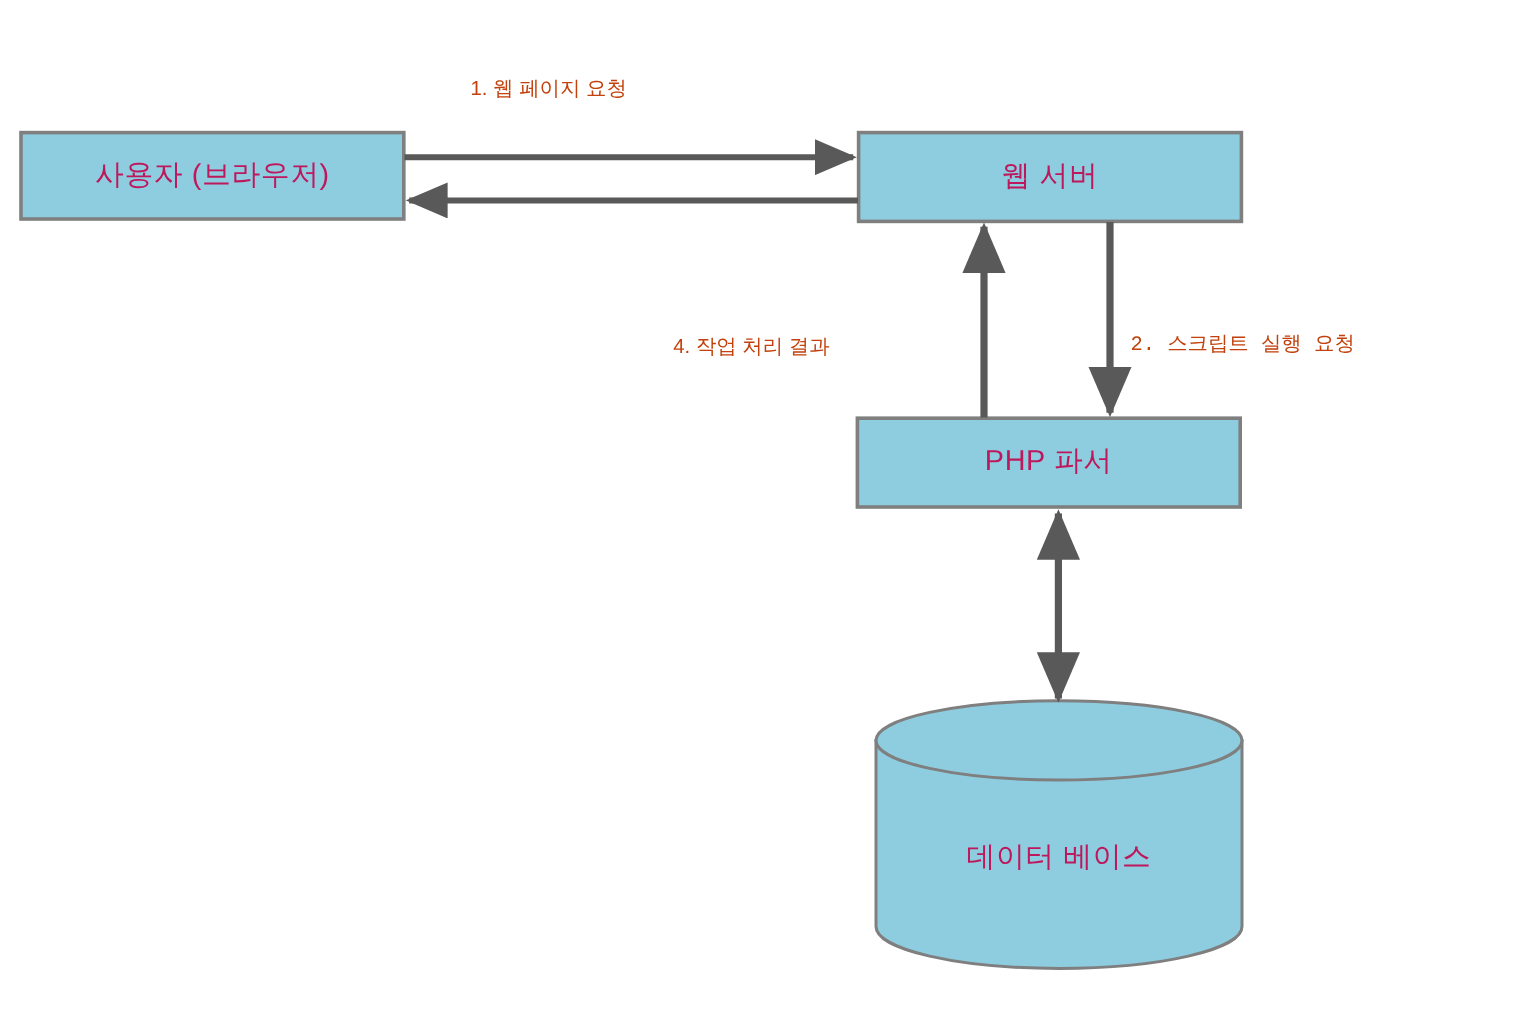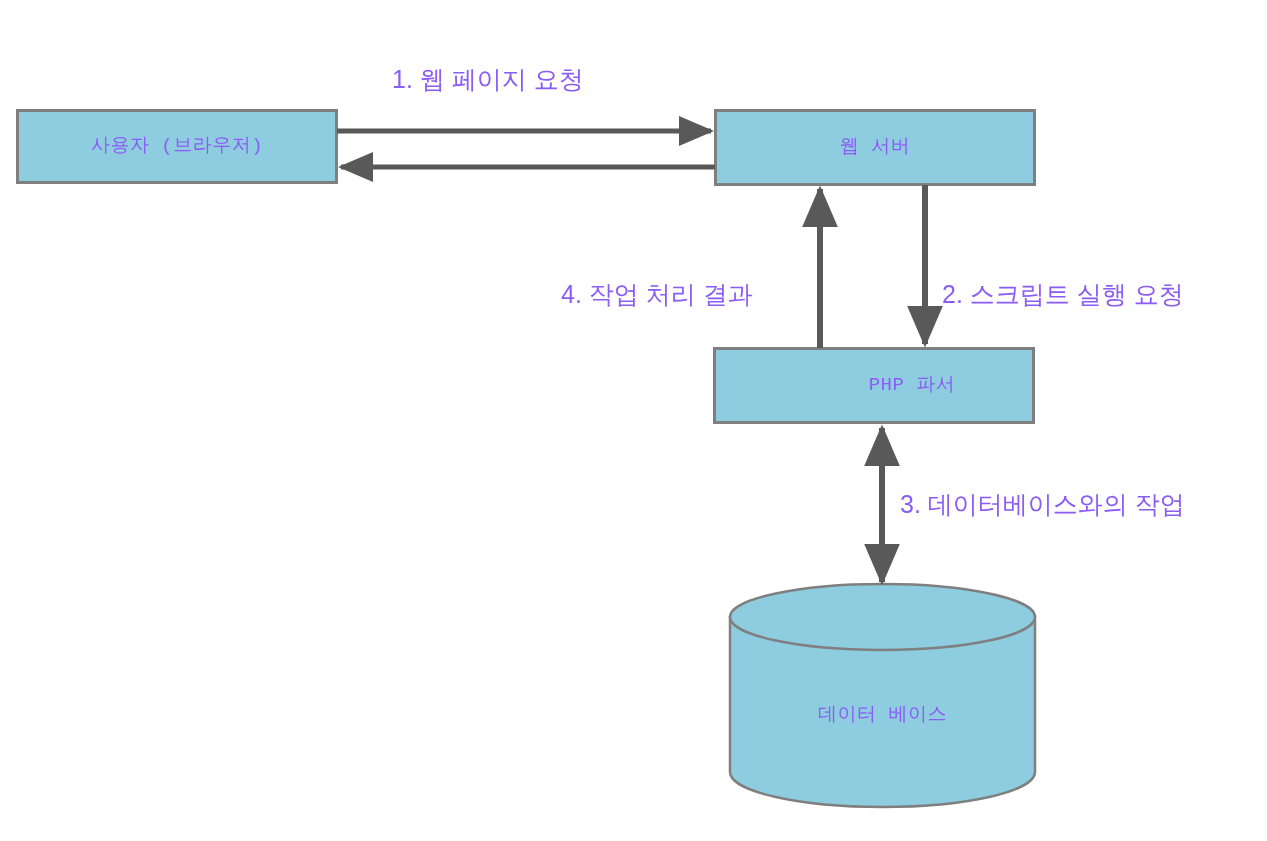--- a/index.html
+++ b/index.html
@@ -23,46 +23,45 @@
     top: 0;
     left: 0;
     width: 1267px;
     height: 841px;
   }
   .node-label {
     position: absolute;
     display: flex;
     align-items: center;
     justify-content: center;
-    color: #8b5cf6;
-    font-size: 19px;
+    color: #be185d;
+    font-size: 24px;
     line-height: 1.2;
     white-space: nowrap;
     letter-spacing: 0.5px;
     pointer-events: none;
-    font-family: Liberation Mono, monospace;
   }
   .edge-label {
     position: absolute;
-    color: #8b5cf6;
-    font-size: 25px;
+    color: #c2410c;
+    font-size: 17px;
     line-height: 1.2;
     white-space: nowrap;
     letter-spacing: 0px;
     pointer-events: none;
   }
   #label-user        { left: 17px;  top: 110px; width: 320px; height: 73px; }
   #label-webserver   { left: 715px; top: 110px; width: 320px; height: 75px; text-align: right; }
-  #label-phpparser   { left: 714px; top: 348px; width: 320px; height: 75px; margin-left: 38px; }
+  #label-phpparser   { left: 714px; top: 348px; width: 320px; height: 75px; }
   #label-database    { left: 730px; top: 660px; width: 305px; height: 110px; }
 
   #label-edge-1 { left: 392px; top: 64px;  }
   #label-edge-5 { left: 392px; top: 194px; }
   #label-edge-4 { left: 561px; top: 279px; text-align: right; }
-  #label-edge-2 { left: 942px; top: 279px; }
+  #label-edge-2 { left: 942px; top: 279px; font-family: Liberation Mono, monospace; }
   #label-edge-3 { left: 900px; top: 489px; }
 </style>
 </head>
 <body>
 
 <div id="diagram-canvas">
 
   <svg id="diagram-svg" viewBox="0 0 1267 841" xmlns="http://www.w3.org/2000/svg">
     <defs>
       <marker id="arrowhead" markerWidth="7" markerHeight="6" refX="6.4" refY="3" orient="auto" markerUnits="strokeWidth">
@@ -103,15 +102,14 @@
 
   <div class="node-label" id="label-database">데이터 베이스</div>
 
   <div class="edge-label" id="label-edge-1">1. 웹 페이지 요청</div>
 
 
   <div class="edge-label" id="label-edge-2">2. 스크립트 실행 요청</div>
 
   <div class="edge-label" id="label-edge-4">4. 작업 처리 결과</div>
 
-  <div class="edge-label" id="label-edge-3">3. 데이터베이스와의 작업</div>
 
 </div>
 
 </body></html>

